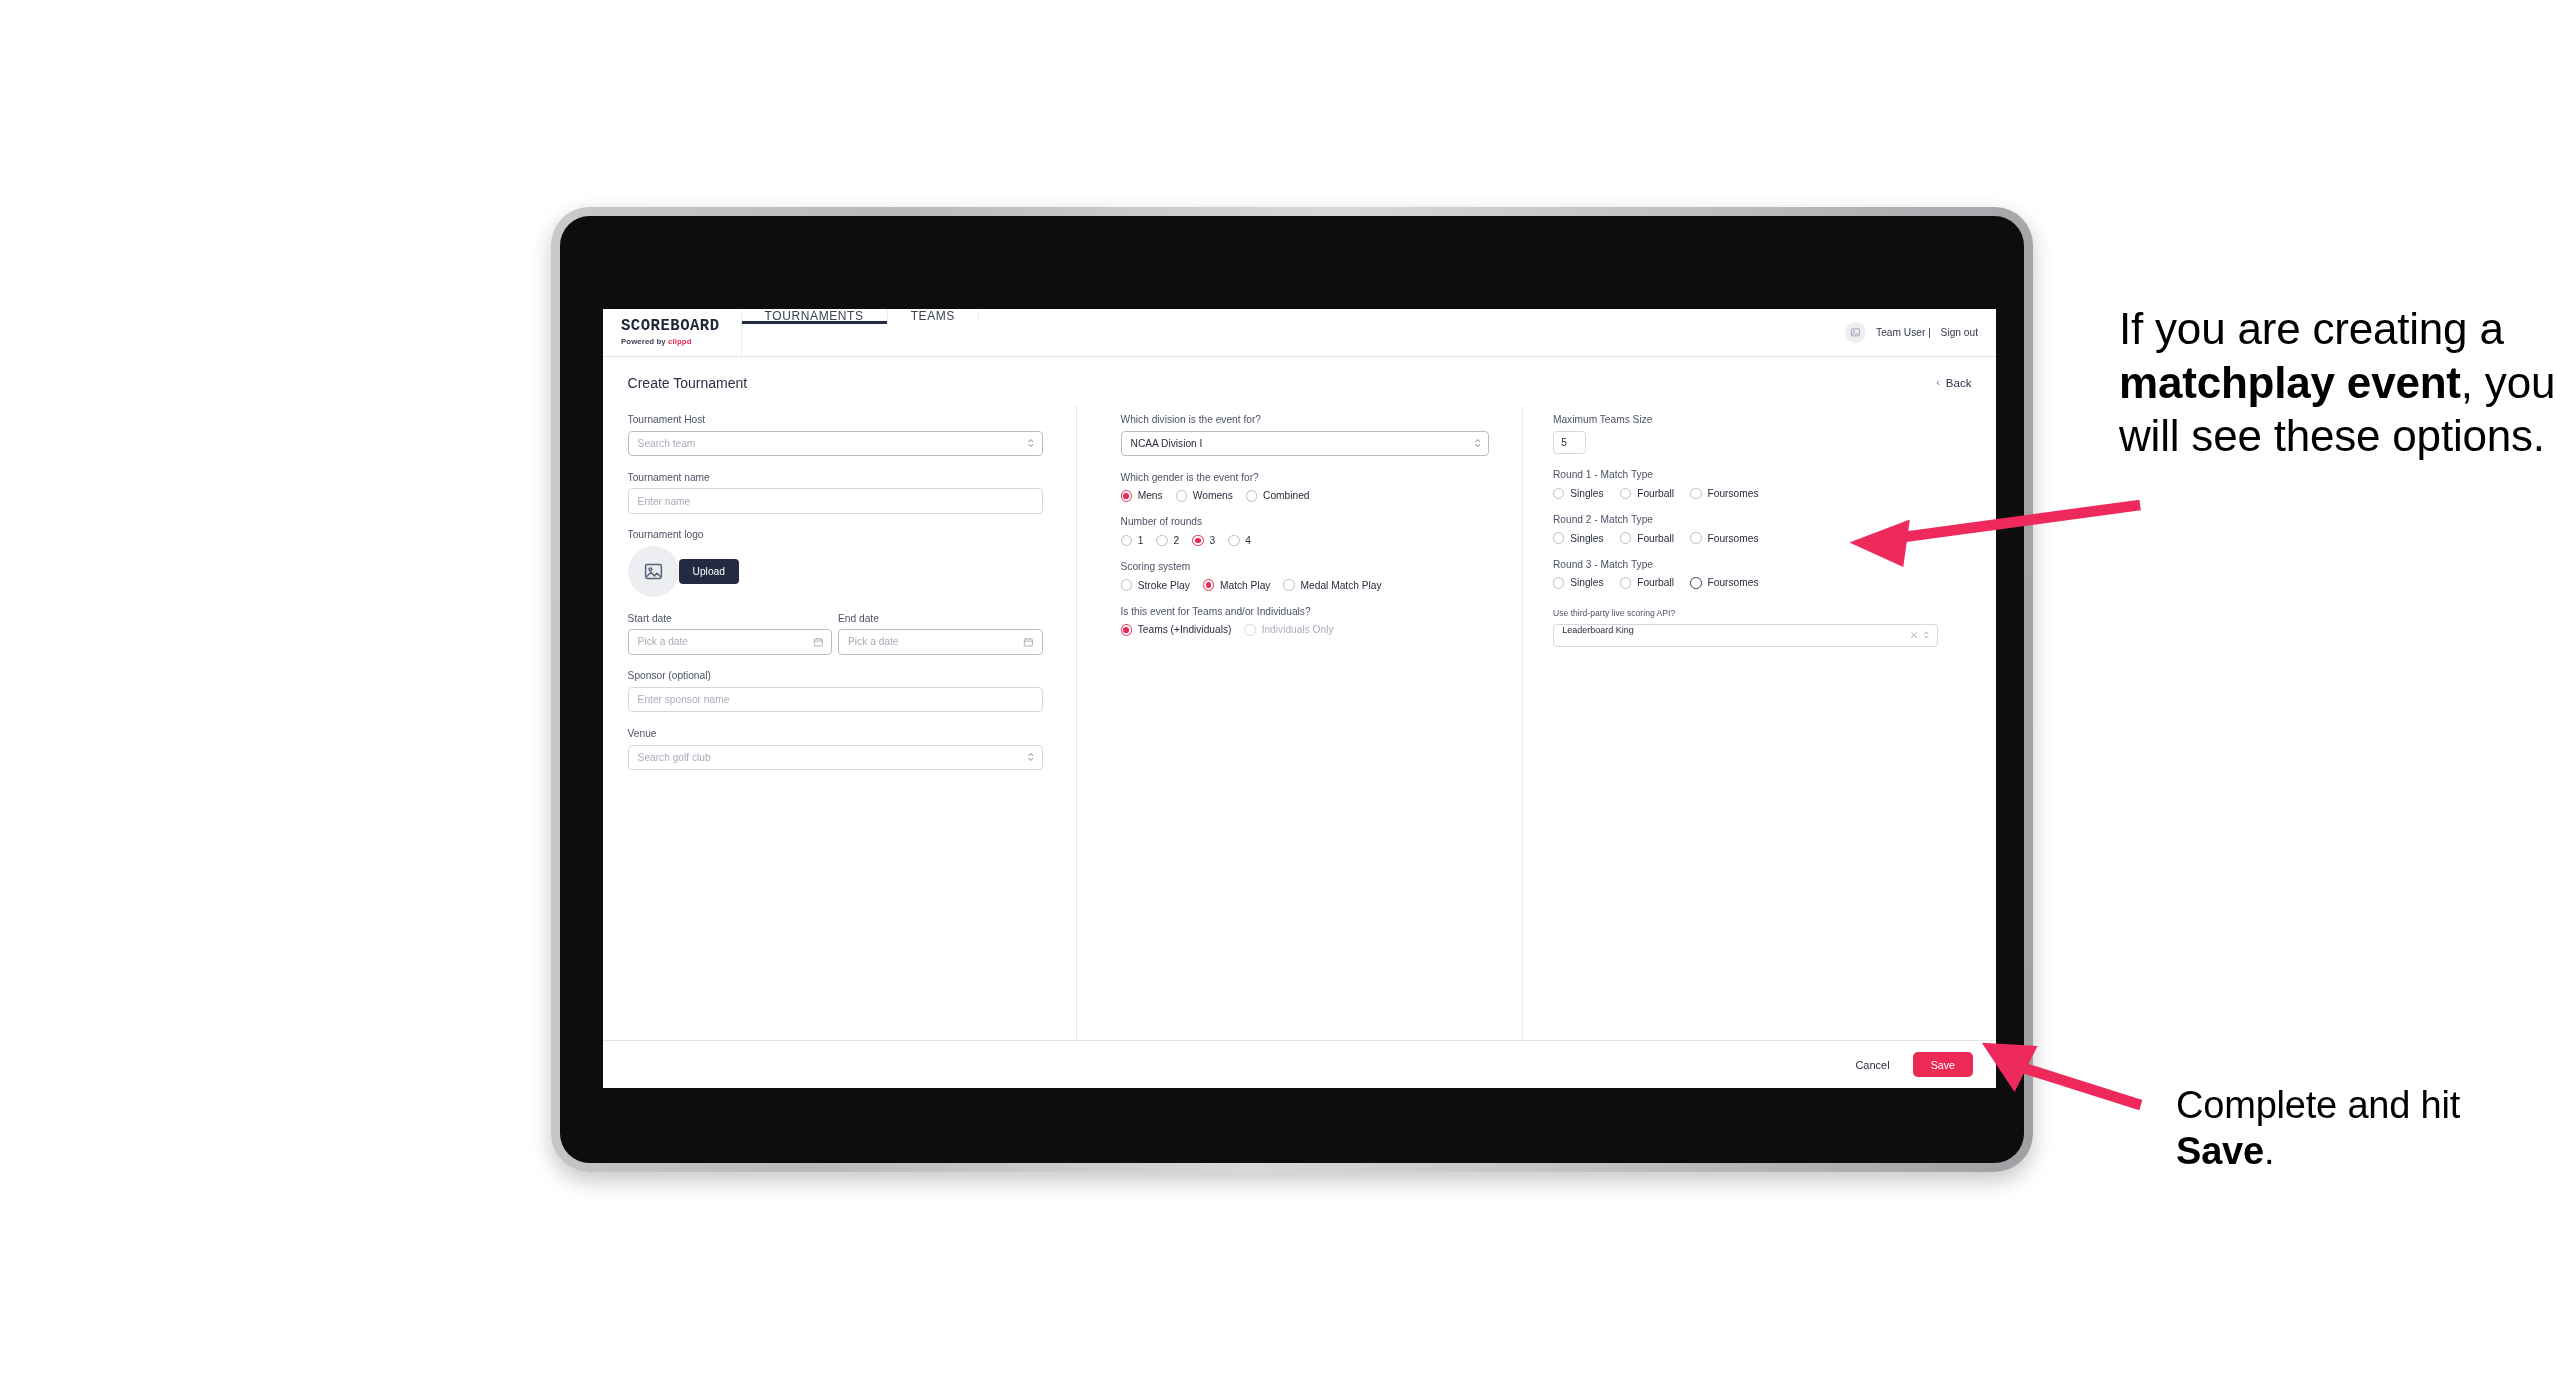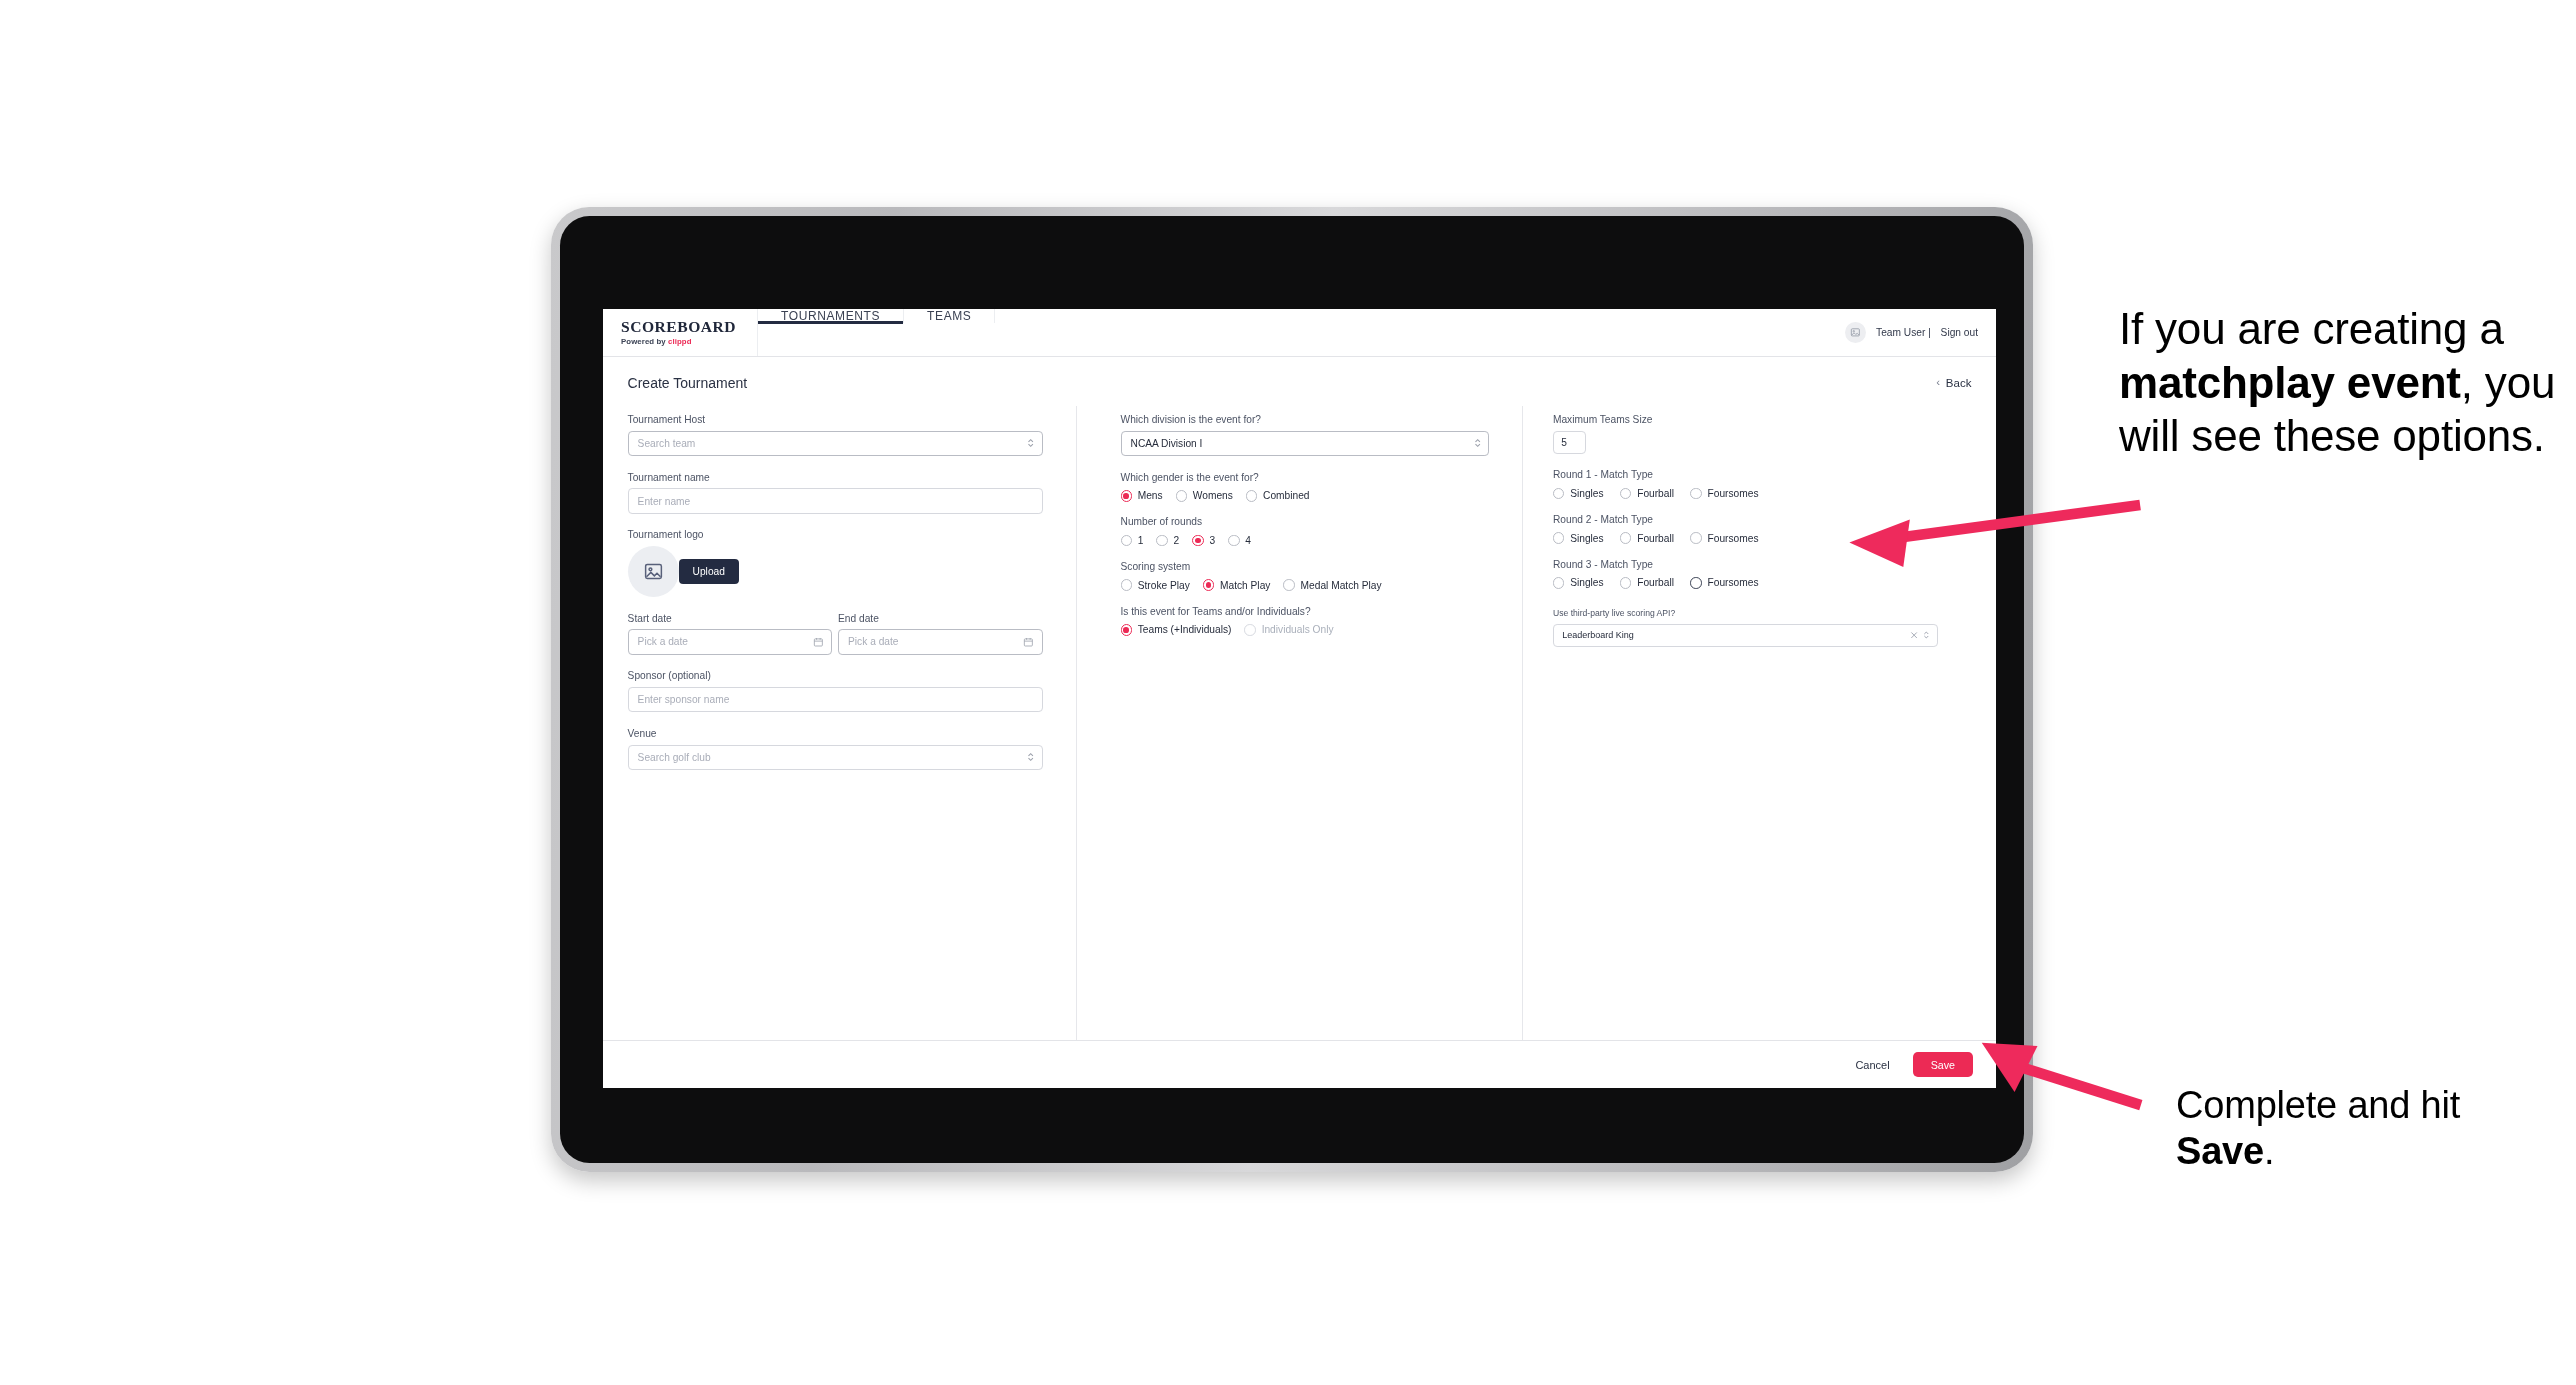--- a/index.html
+++ b/index.html
@@ -75,21 +75,21 @@
     display: flex; align-items: stretch;
     border-bottom: 0.8px solid #e3e4e8;
     position: relative;
   }
   .brand {
     display: flex; flex-direction: column; justify-content: center;
     padding: 0 21px 0 18px;
     border-right: 0.8px solid #eceef1;
   }
   .brand-name {
-    font-family: Liberation Serif, serif;
+    font-family: Liberation Mono, monospace;
     font-weight: 700; font-size: 15.6px; letter-spacing: 0.5px;
     color: #20273a; line-height: 1;
   }
   .brand-sub {
     font-size: 7.8px; color: #3c4355; margin-top: 3.3px; font-weight:700;
     letter-spacing:0.1px;
   }
   .brand-sub .accent { color: #ec2a55; }
   .nav-tabs { display: flex; align-items: flex-start; }
   .nav-tab {
@@ -210,21 +210,21 @@
     font-size: 10.2px; color: #272d3c;
   }
 
   .api-block { margin-top: 19.7px; }
   .api-label { font-size: 8.6px; color: #4c5364; margin-bottom: 5.7px; display:block; }
   .api-input {
     width: 100%; height: 23px;
     border: 0.8px solid #d6d8de; border-radius: 4.1px;
     font-size: 9px; color: #272d3c;
     padding: 0 33px 0 8.2px;
-    display:flex; align-items:center; position:relative;
+    display:flex; position:relative;
   }
 
   
   .footer {
     height: 48px; min-height:48px;
     border-top: 0.8px solid #e3e4e8;
     display: flex; align-items: center; justify-content: flex-end;
     gap: 14.8px; padding-right: 23px;
   }
   .btn-cancel {

